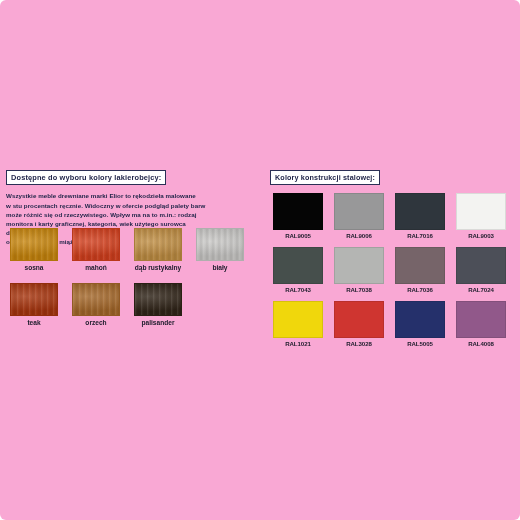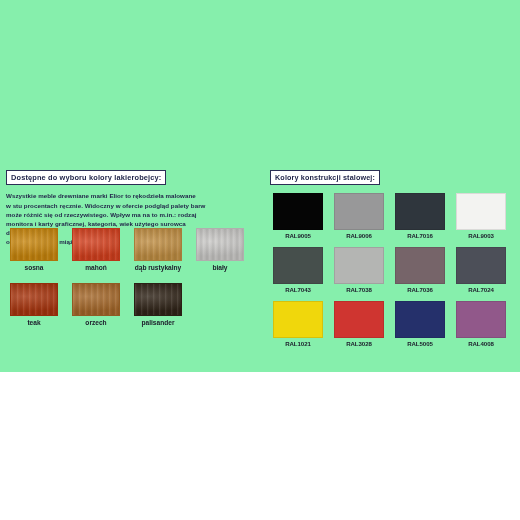--- a/index.html
+++ b/index.html
@@ -10,22 +10,23 @@
   body {
     width: 520px; height: 520px;
     font-family: "Liberation Sans", sans-serif;
     position: relative;
     overflow: hidden;
   }
 
   .board {
     position: absolute;
     left: 0; top: 0;
-    width: 520px; height: 372px;
-    background: #86efac;
+    width: 520px; height: 520px;
+    background: #f9a8d4;
+    border-radius: 6px;
   }
 
   
   .panel {
     position: absolute;
   }
   .panel-left  { left: 6px;   top: 166px; width: 252px; }
   .panel-right { left: 270px; top: 166px; width: 246px; }
 
   

